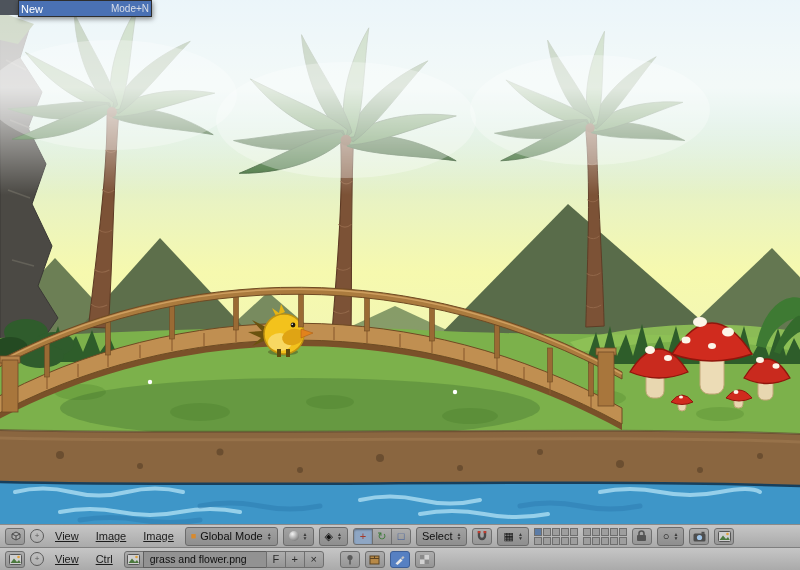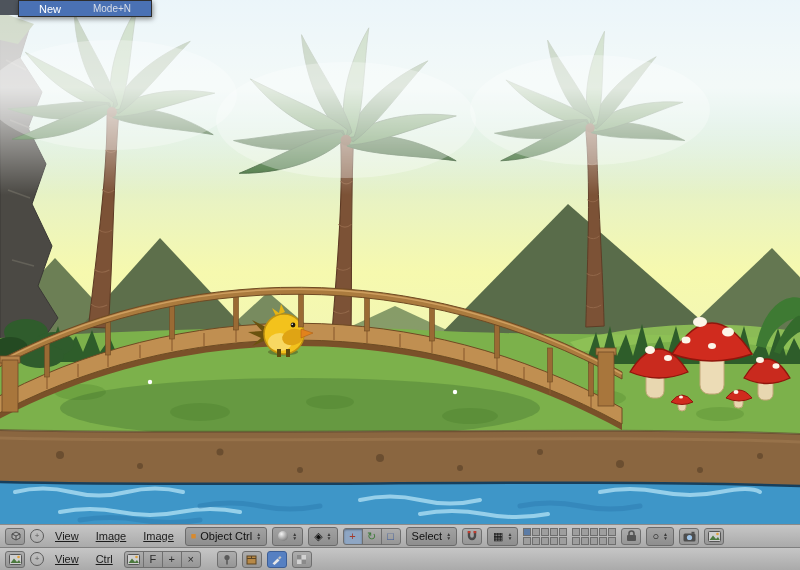--- a/index.html
+++ b/index.html
@@ -8,21 +8,21 @@
 
   
   #viewport{position:absolute;left:0;top:0;width:800px;height:524px;background:#cfe9f0;}
   #viewport svg{display:block;}
 
   
   #menu-stub{position:absolute;left:0;top:0;width:18px;height:15px;background:#4e545c;z-index:30;}
   #context-menu{position:absolute;left:18px;top:0;width:132px;z-index:30;
                 box-shadow:1px 2px 5px rgba(0,0,0,.45);border:1px solid #2e2e2e;}
   .menu-item{height:15px;display:flex;align-items:center;justify-content:space-between;
-             padding:0 20px;font-size:11px;}
+             padding:0 2px;font-size:11px;}
   .menu-item.selected{background:#4a71b4;color:#fff;}
   .mi-shortcut{color:#d9dee8;font-size:10px;}
 
   
   .header{position:absolute;left:0;width:800px;height:23px;box-sizing:border-box;
           background:linear-gradient(#c6c6c6,#aaaaaa);border-top:1px solid #8b8b8b;
           display:flex;align-items:center;padding:0 5px;gap:5px;font-size:11px;color:#1c1c1c;z-index:10;}
   #view3d-header{top:524px;}
   #image-header{top:547px;border-top:1px solid #7f7f7f;}
 
@@ -294,21 +294,21 @@
       <path d="M3 4 L7 6 L11 4 M7 6 L7 10" stroke="#4a4a4a" fill="none"></path>
     </svg>
   </span>
   <span class="circle-btn">+</span>
   <span class="menu-label">View</span>
   <span class="menu-label">Image</span>
   <span class="menu-label">Image</span>
 
   <span class="dropdown">
     <span class="mode-cube">■</span>
-    <span>Object Ctrl</span>
+    <span>Global Mode</span>
     <span class="dd-arrows">
         <i>▲</i>
         <i>▼</i>
       </span>
   </span>
 
   <span class="dropdown">
     <span class="sphere"></span>
     <span class="dd-arrows">
         <i>▲</i>
@@ -422,20 +422,21 @@
   <span class="menu-label">Ctrl</span>
 
   <span class="field-group">
     <span class="icon-btn">
       <svg width="13" height="11">
         <rect x="0.5" y="0.5" width="12" height="10" rx="1" fill="#cfcfcf" stroke="#555"></rect>
         <path d="M1.5 9 L5 4.5 L8 8 L10 6 L11.8 9 Z" fill="#4d7a3f"></path>
         <circle cx="9.5" cy="3" r="1.3" fill="#e0a23a"></circle>
       </svg>
     </span>
+    <span class="text-field">grass and flower.png</span>
     <span class="icon-btn">F</span>
     <span class="icon-btn">+</span>
     <span class="icon-btn">×</span>
   </span>
 
   <span class="sep"></span>
 
   <span class="icon-btn">
     <svg width="10" height="11">
       <circle cx="5" cy="3.5" r="2.6" fill="#5a5a5a"></circle>

